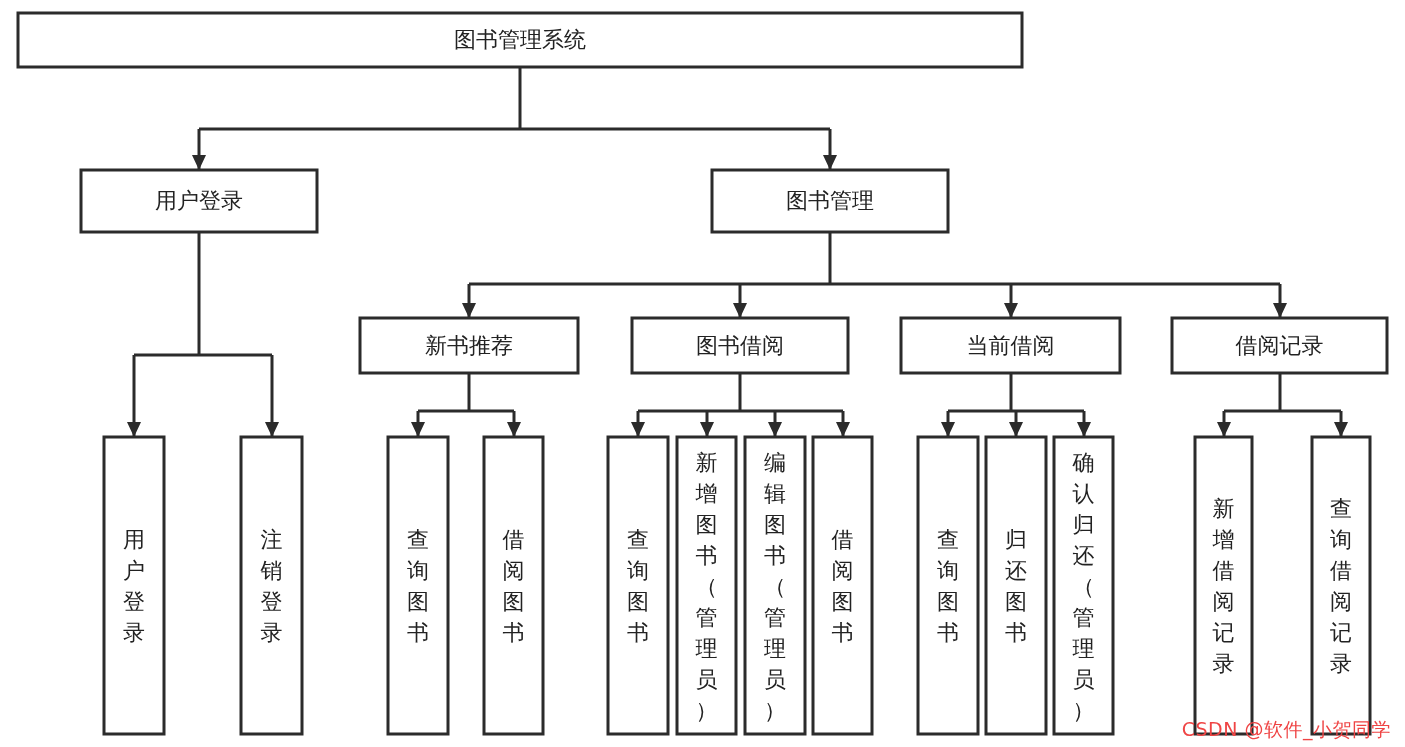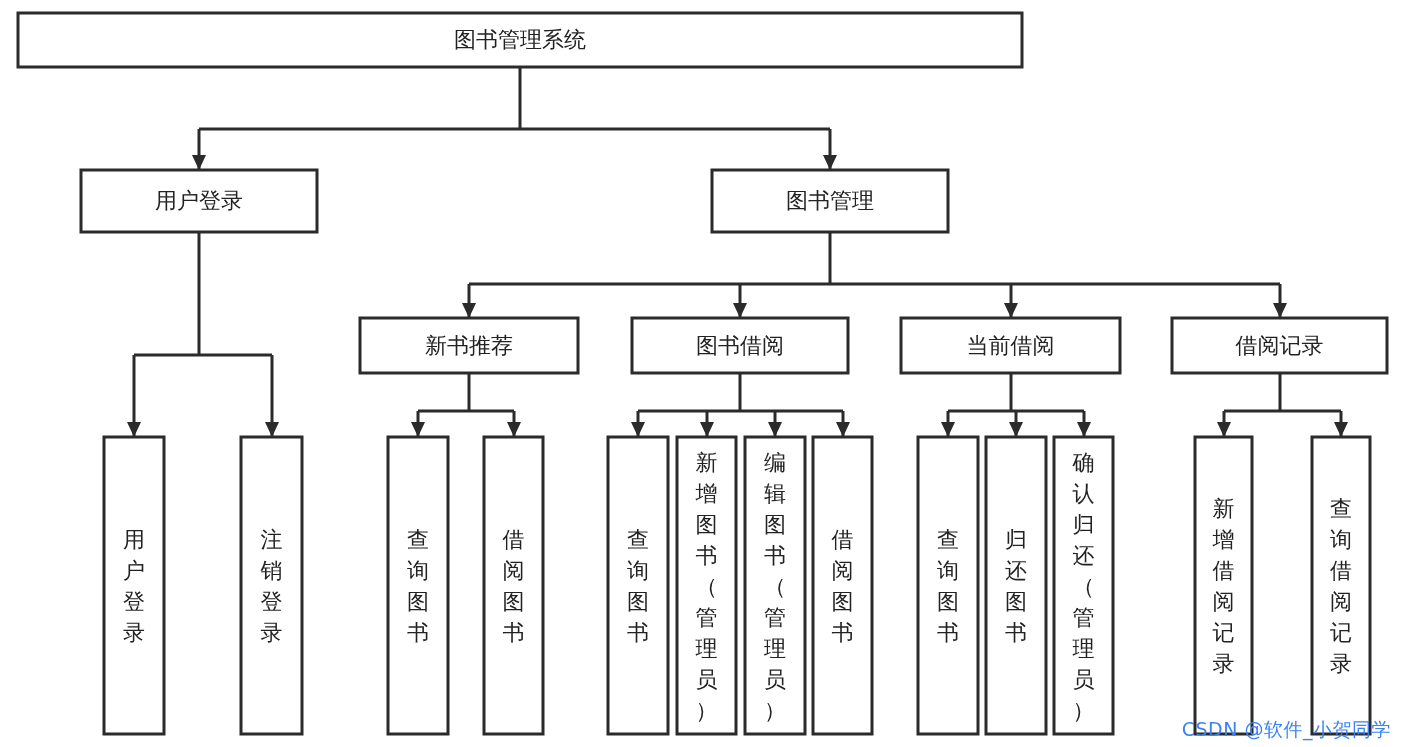--- a/index.html
+++ b/index.html
@@ -54,21 +54,21 @@
     font-size: 22px;
     fill: #222222;
     text-anchor: middle;
   }
   .watermark {
     position: absolute;
     right: 14px;
     bottom: 4px;
     font-family: "DejaVu Sans", "Liberation Sans", sans-serif;
     font-size: 19px;
-    color: #3b82f6;
+    color: #ef4444;
     letter-spacing: 0.5px;
     white-space: nowrap;
     pointer-events: none;
   }
 </style>
 </head>
 <body>
 
 <div id="diagram-root">
   <svg class="canvas" viewBox="0 0 1405 747">

